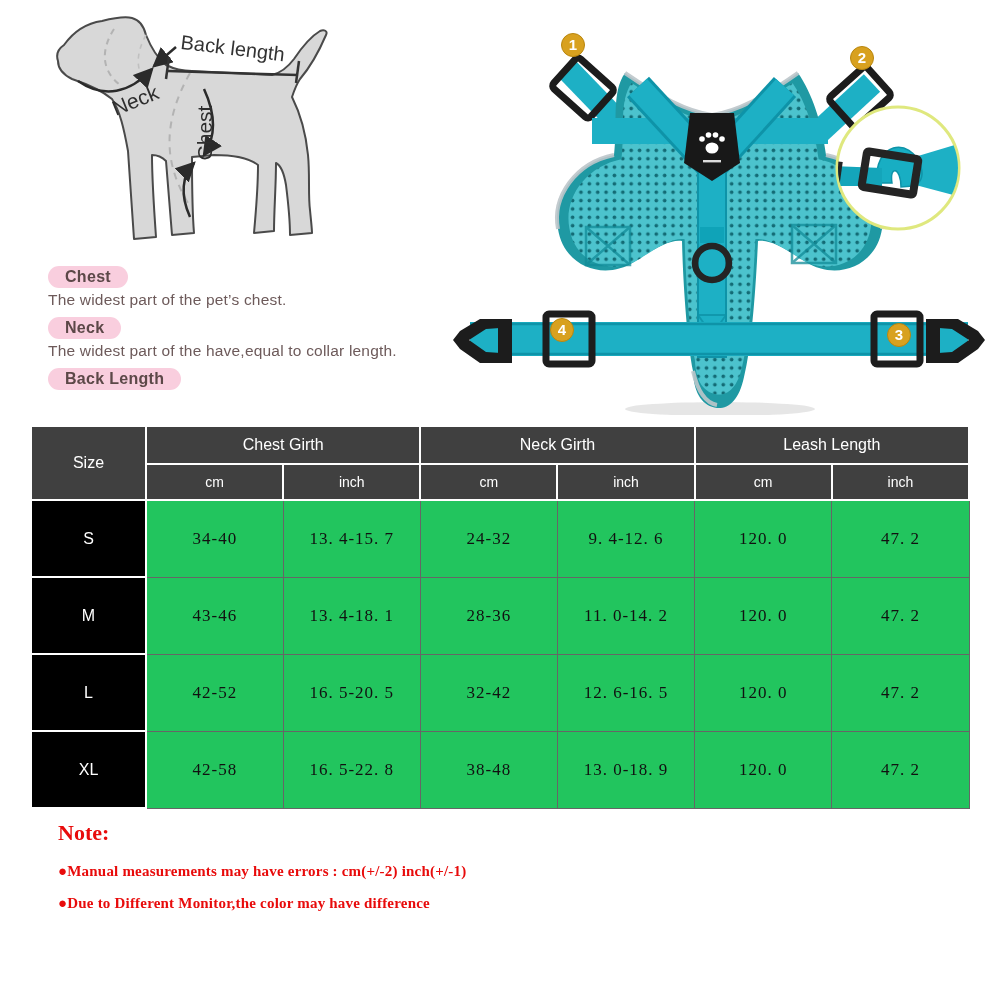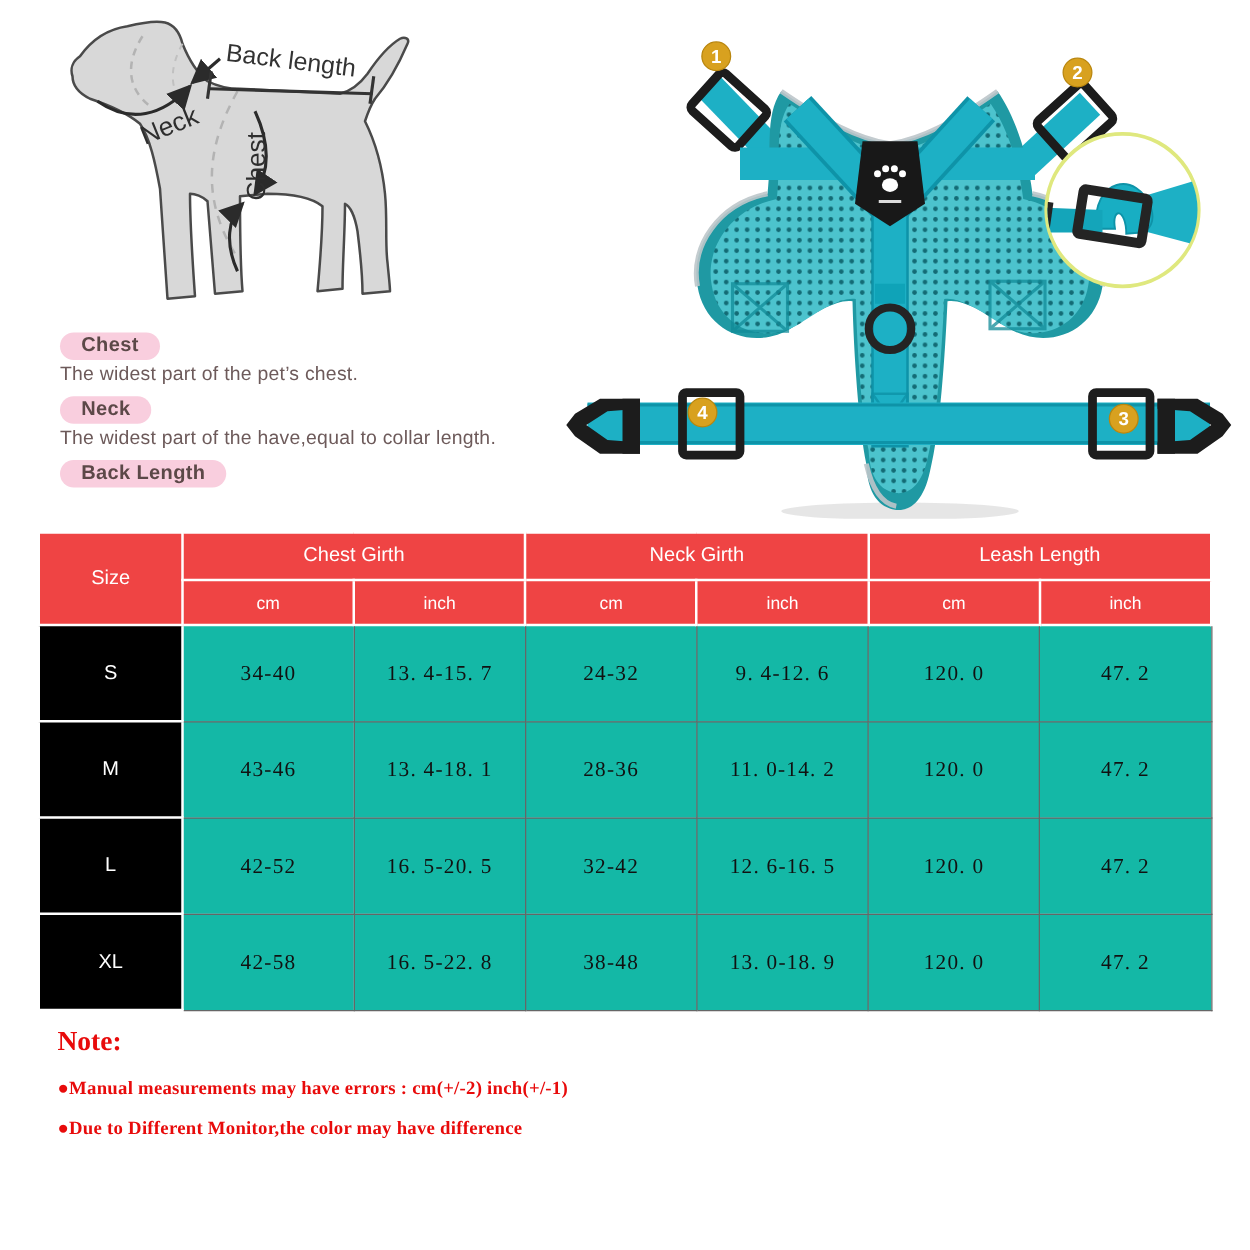--- a/index.html
+++ b/index.html
@@ -8,32 +8,32 @@
 
   
   .def{position:absolute;left:48px;}
   .pill{display:inline-block;background:#f9cede;color:#5c4848;border-radius:999px;
         padding:2px 17px;font-weight:bold;font-size:16px;letter-spacing:.3px;}
   .def-desc{margin-top:3px;font-size:15.5px;color:#6d5a5a;letter-spacing:.2px;text-align:center;}
 
   
   table.size-table{position:absolute;left:30px;top:425px;width:940px;
         border-collapse:collapse;table-layout:fixed;}
-  .size-table th{background:#ef4444;color:#fff;font-weight:400;font-size:16px;
+  .size-table th{background:#404040;color:#fff;font-weight:400;font-size:16px;
         border:2px solid #fff;}
   .size-table th.sub{font-size:14px;height:32px;}
   .size-table th.grp{height:34px;}
   .size-table td{height:73px;text-align:center;vertical-align:middle;}
   .size-table td.size{background:#000;color:#fff;border:2px solid #fff;
         font-size:16px;font-family:"Liberation Sans",sans-serif;}
-  .size-table td.val{background:#14b8a6;color:#111;border:1px solid #666;
+  .size-table td.val{background:#22c55e;color:#111;border:1px solid #666;
         font-family:"Liberation Serif",serif;font-size:17px;letter-spacing:1px;}
 
   
-  .note{position:absolute;left:46px;top:820px;color:#e80b0b;
+  .note{position:absolute;left:58px;top:820px;color:#e80b0b;
         font-family:"Liberation Serif",serif;font-weight:bold;}
   .note-title{font-size:22px;margin:0 0 17px 0;}
   .note-item{font-size:15px;margin:0 0 15px 0;letter-spacing:.2px;}
 
   svg text{font-family:"Liberation Sans",sans-serif;}
 </style>
 </head>
 <body>
 
 <div id="canvas">

